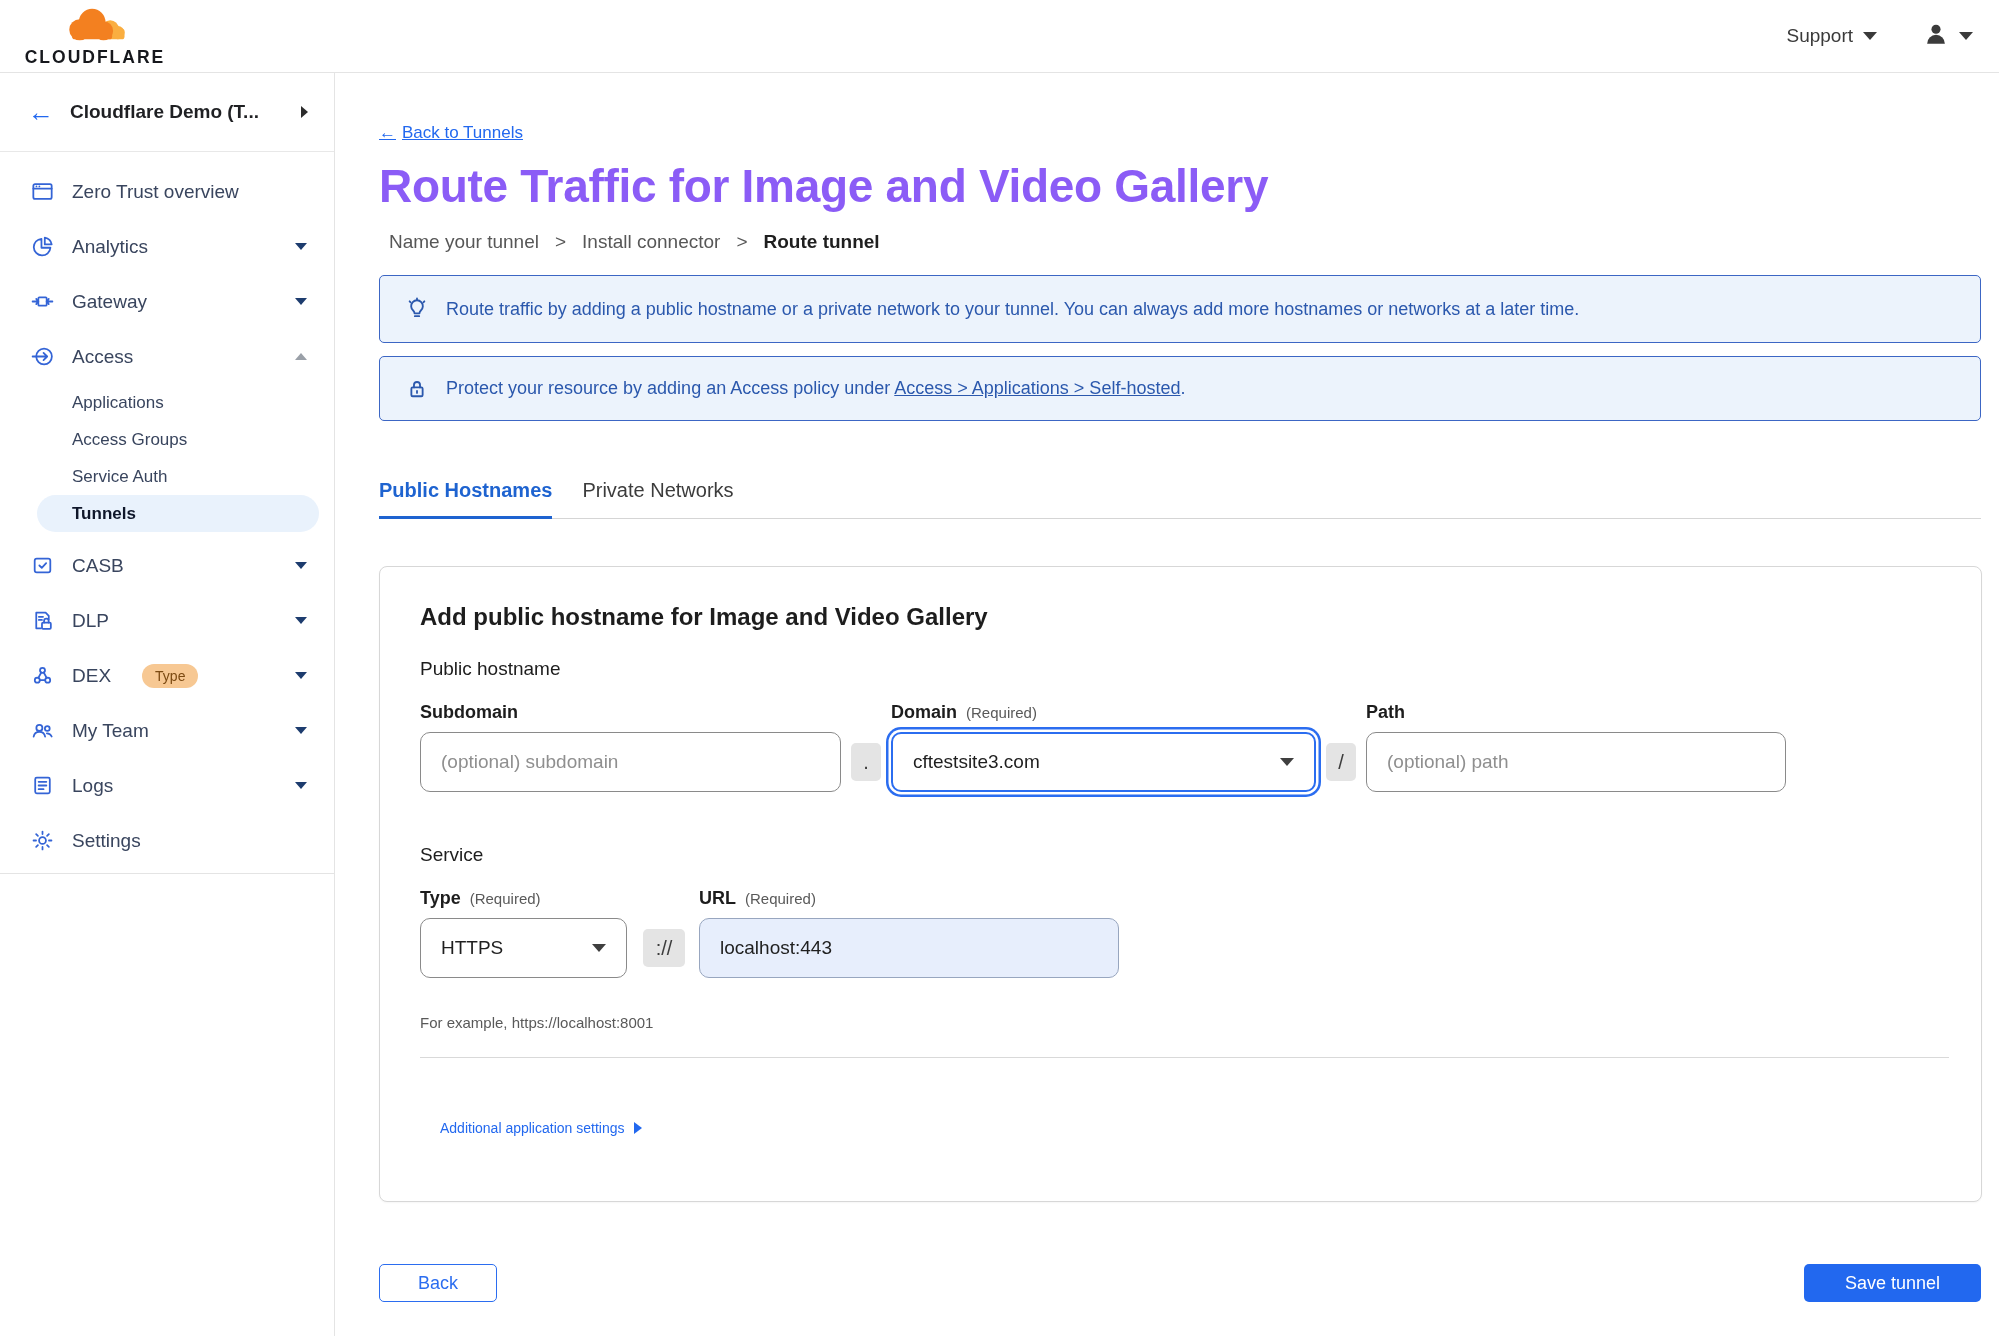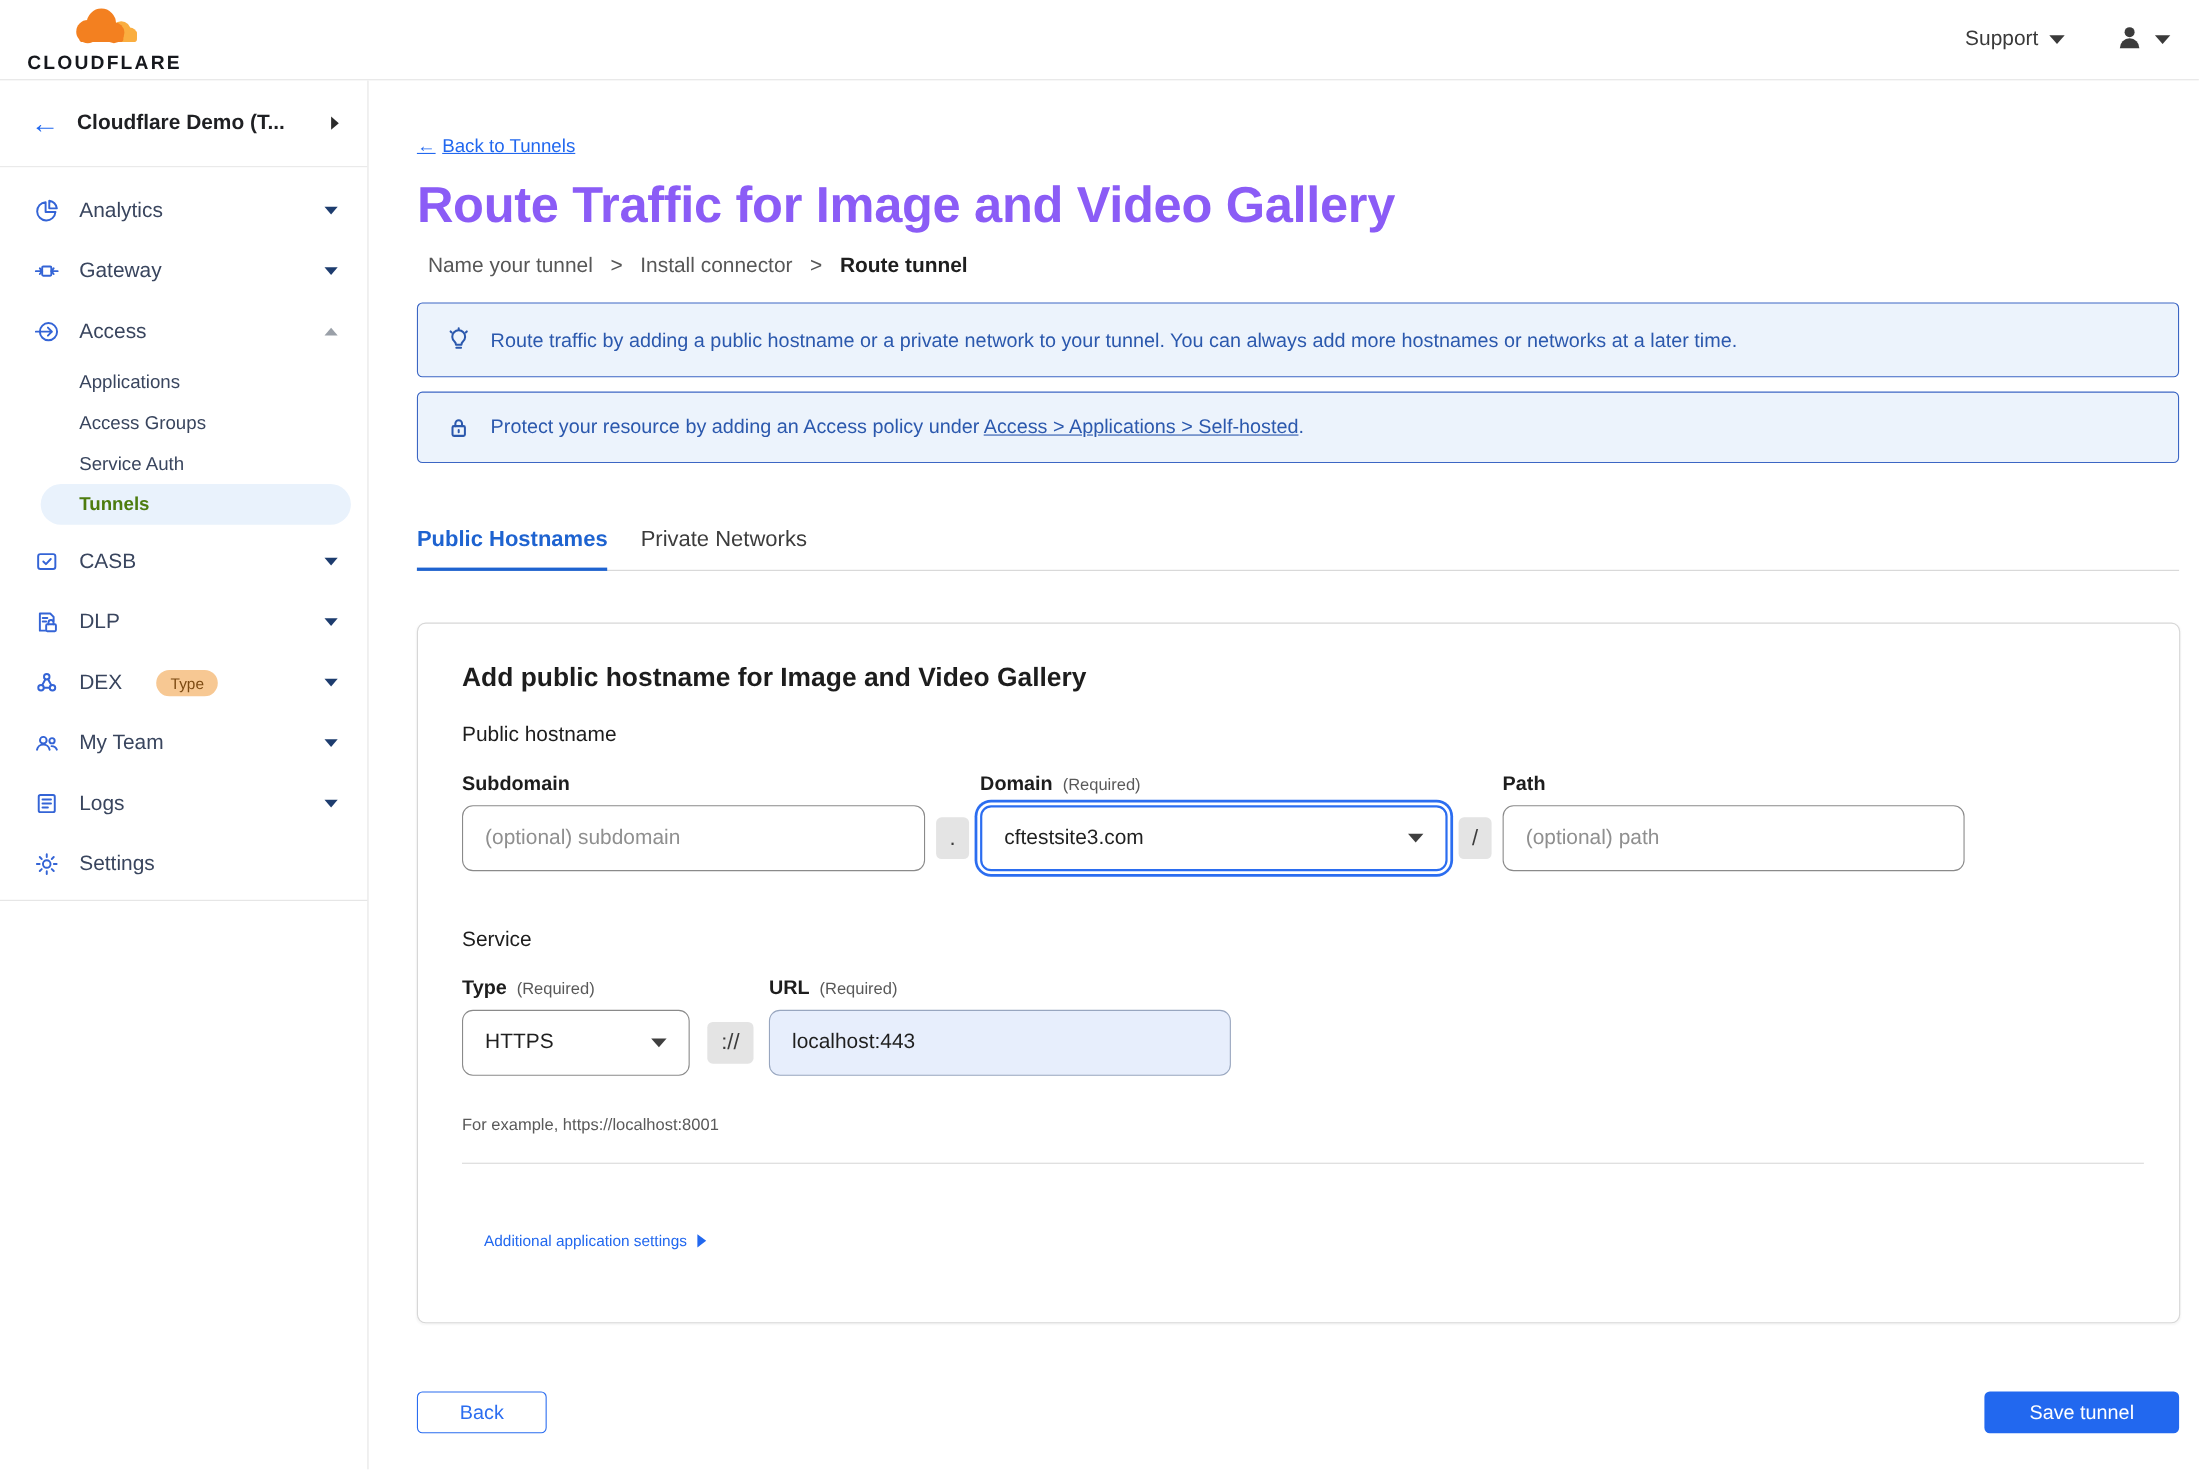--- a/index.html
+++ b/index.html
@@ -46,21 +46,21 @@
   }
   .nav-icon{width:25px;height:25px;color:#3464d6;flex:none;display:flex;align-items:center;}
   .nav-icon svg{width:25px;height:25px;stroke:#3464d6;fill:none;stroke-width:1.7;stroke-linecap:round;stroke-linejoin:round;}
   .nav-label{font-size:19px;color:#39455e;flex:1;}
   .nav-sub{
     height:37px;display:flex;align-items:center;padding-left:72px;font-size:17px;
     color:#39455e;cursor:pointer;box-sizing:border-box;
   }
   .nav-sub.selected{
     margin:0 15px 0 37px;padding-left:35px;border-radius:19px;background:#e9f2fc;
-    color:#4d7c0f;font-weight:bold;
+    color:#0f172a;font-weight:bold;
   }
   .nav-gap{height:6px;}
   .badge{
     margin-left:14px;background:#f7c893;color:#7c4a12;font-size:14px;
     padding:4px 13px;border-radius:13px;font-weight:normal;
   }
   .side-divider{margin-top:5px;border-top:1px solid #e4e4e4;}
   
   .content{
     position:absolute;top:73px;left:335px;right:0;bottom:0;overflow:hidden;
@@ -175,20 +175,30 @@
   </div>
 </header>
 
 <aside class="sidebar">
   <div class="side-header">
     <span class="back-arrow">←</span>
     <span class="account">Cloudflare Demo (T...</span>
     <span class="tri tri-right-sm"></span>
   </div>
   <nav>
+    <div class="nav-item">
+      <span class="nav-icon">
+        <svg viewBox="0 0 24 24">
+            <rect x="3.2" y="5" width="17.6" height="14" rx="1.6"></rect>
+            <path d="M3.2 9.2h17.6"></path>
+            <path d="M6.2 7.1h.01M9 7.1h.01"></path>
+          </svg>
+      </span>
+      <span class="nav-label">Zero Trust overview</span>
+    </div>
     <div class="nav-item">
       <span class="nav-icon">
         <svg viewBox="0 0 24 24">
             <path d="M11 4.6a8 8 0 1 0 8.6 8.6H11z"></path>
             <path d="M14.2 3.4a8 8 0 0 1 6.6 6.6h-6.6z"></path>
           </svg>
       </span>
       <span class="nav-label">Analytics</span>
       <span class="tri tri-down-sm"></span>
     </div>

